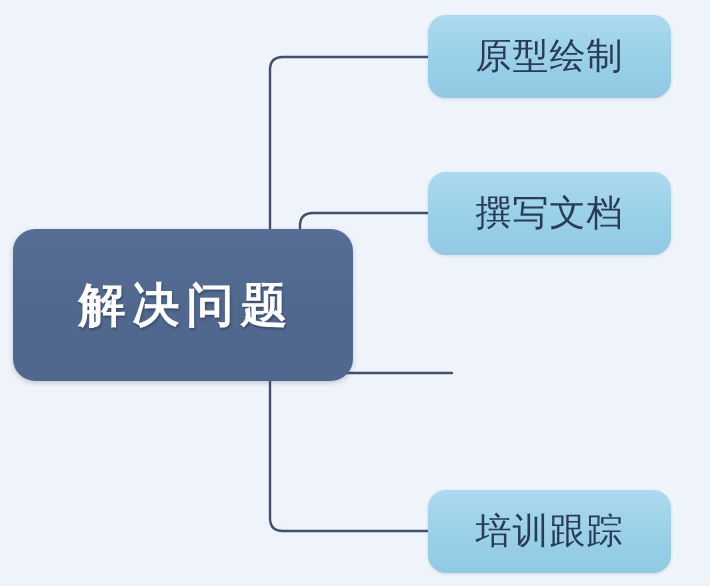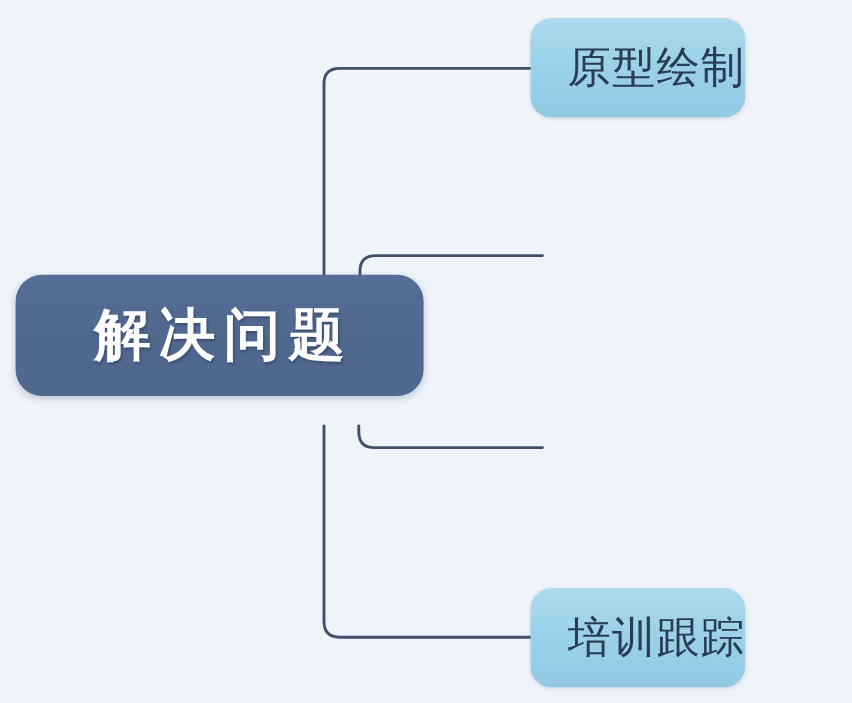--- a/index.html
+++ b/index.html
@@ -40,44 +40,43 @@
     position: absolute;
     display: flex;
     align-items: center;
     justify-content: center;
     cursor: default;
   }
   .root-node {
     left: 13px;
     top: 229px;
     width: 340px;
-    height: 101px;
+    height: 152px;
     border-radius: 22px;
     background: linear-gradient(180deg, var(--root-fill-top) 0%, var(--root-fill) 55%, var(--root-fill) 100%);
     box-shadow: 0 2px 5px rgba(60, 80, 120, 0.25);
   }
   .root-node .label {
     color: var(--root-text);
     font-size: 47px;
     font-weight: bold;
     letter-spacing: 7px;
     margin-right: -7px; 
     text-shadow: 1px 2px 2px rgba(30, 45, 70, 0.45);
     white-space: nowrap;
   }
   .child-node {
-    left: 442px;
-    width: 179px;
+    left: 428px;
+    width: 243px;
     height: 83px;
     border-radius: 18px;
     background:
       linear-gradient(180deg, rgba(255,255,255,0.18) 0%, rgba(255,255,255,0) 45%, rgba(70,120,160,0.10) 100%),
       var(--child-fill);
     box-shadow: 0 1px 3px rgba(80, 110, 150, 0.18);
-    justify-content: flex-end;
   }
   .child-node .label {
     color: var(--child-text);
     font-size: 36px;
     font-weight: 500;
     letter-spacing: 1px;
     white-space: nowrap;
   }
   .child-node.pos-1 { top: 15px;  }
   .child-node.pos-2 { top: 172px; }
@@ -97,19 +96,22 @@
   </svg>
 
   <div class="node root-node">
     <span class="label">解决问题</span>
   </div>
 
   <div class="node child-node pos-1">
     <span class="label">原型绘制</span>
   </div>
 
+  <div class="node child-node pos-2">
+    <span class="label">撰写文档</span>
+  </div>
 
 
   <div class="node child-node pos-4">
     <span class="label">培训跟踪</span>
   </div>
 
 </div>
 
 </body></html>

